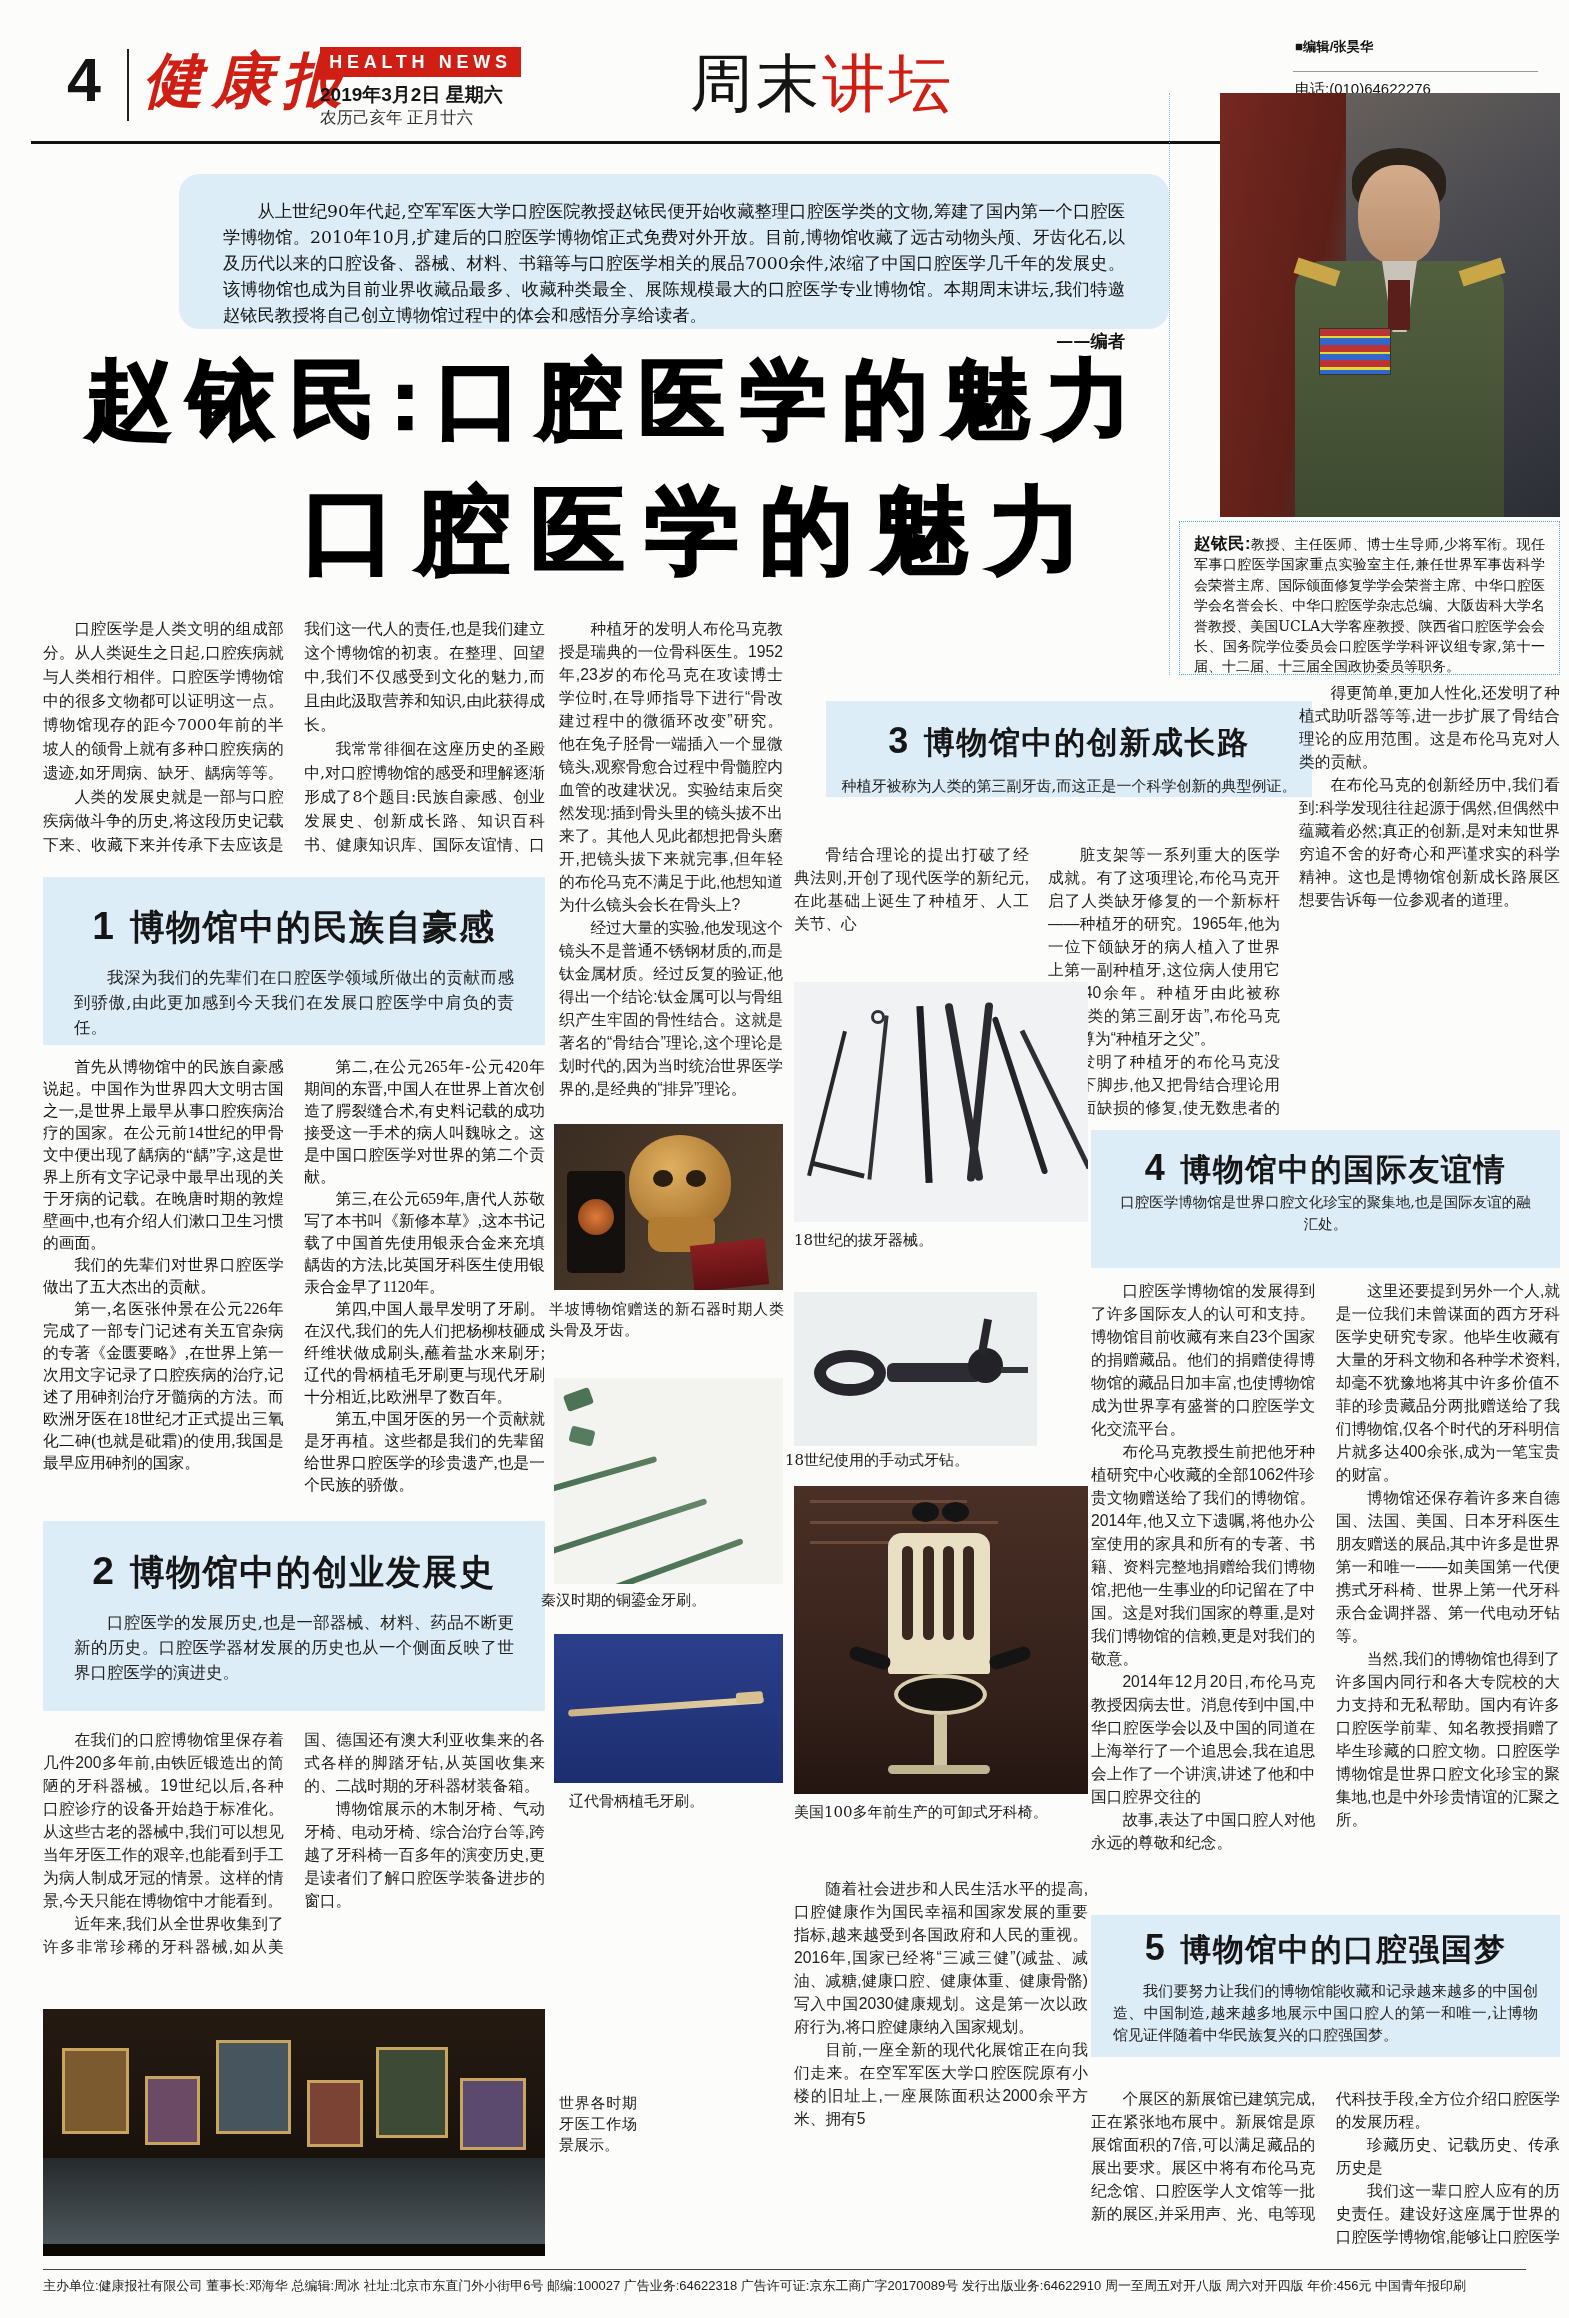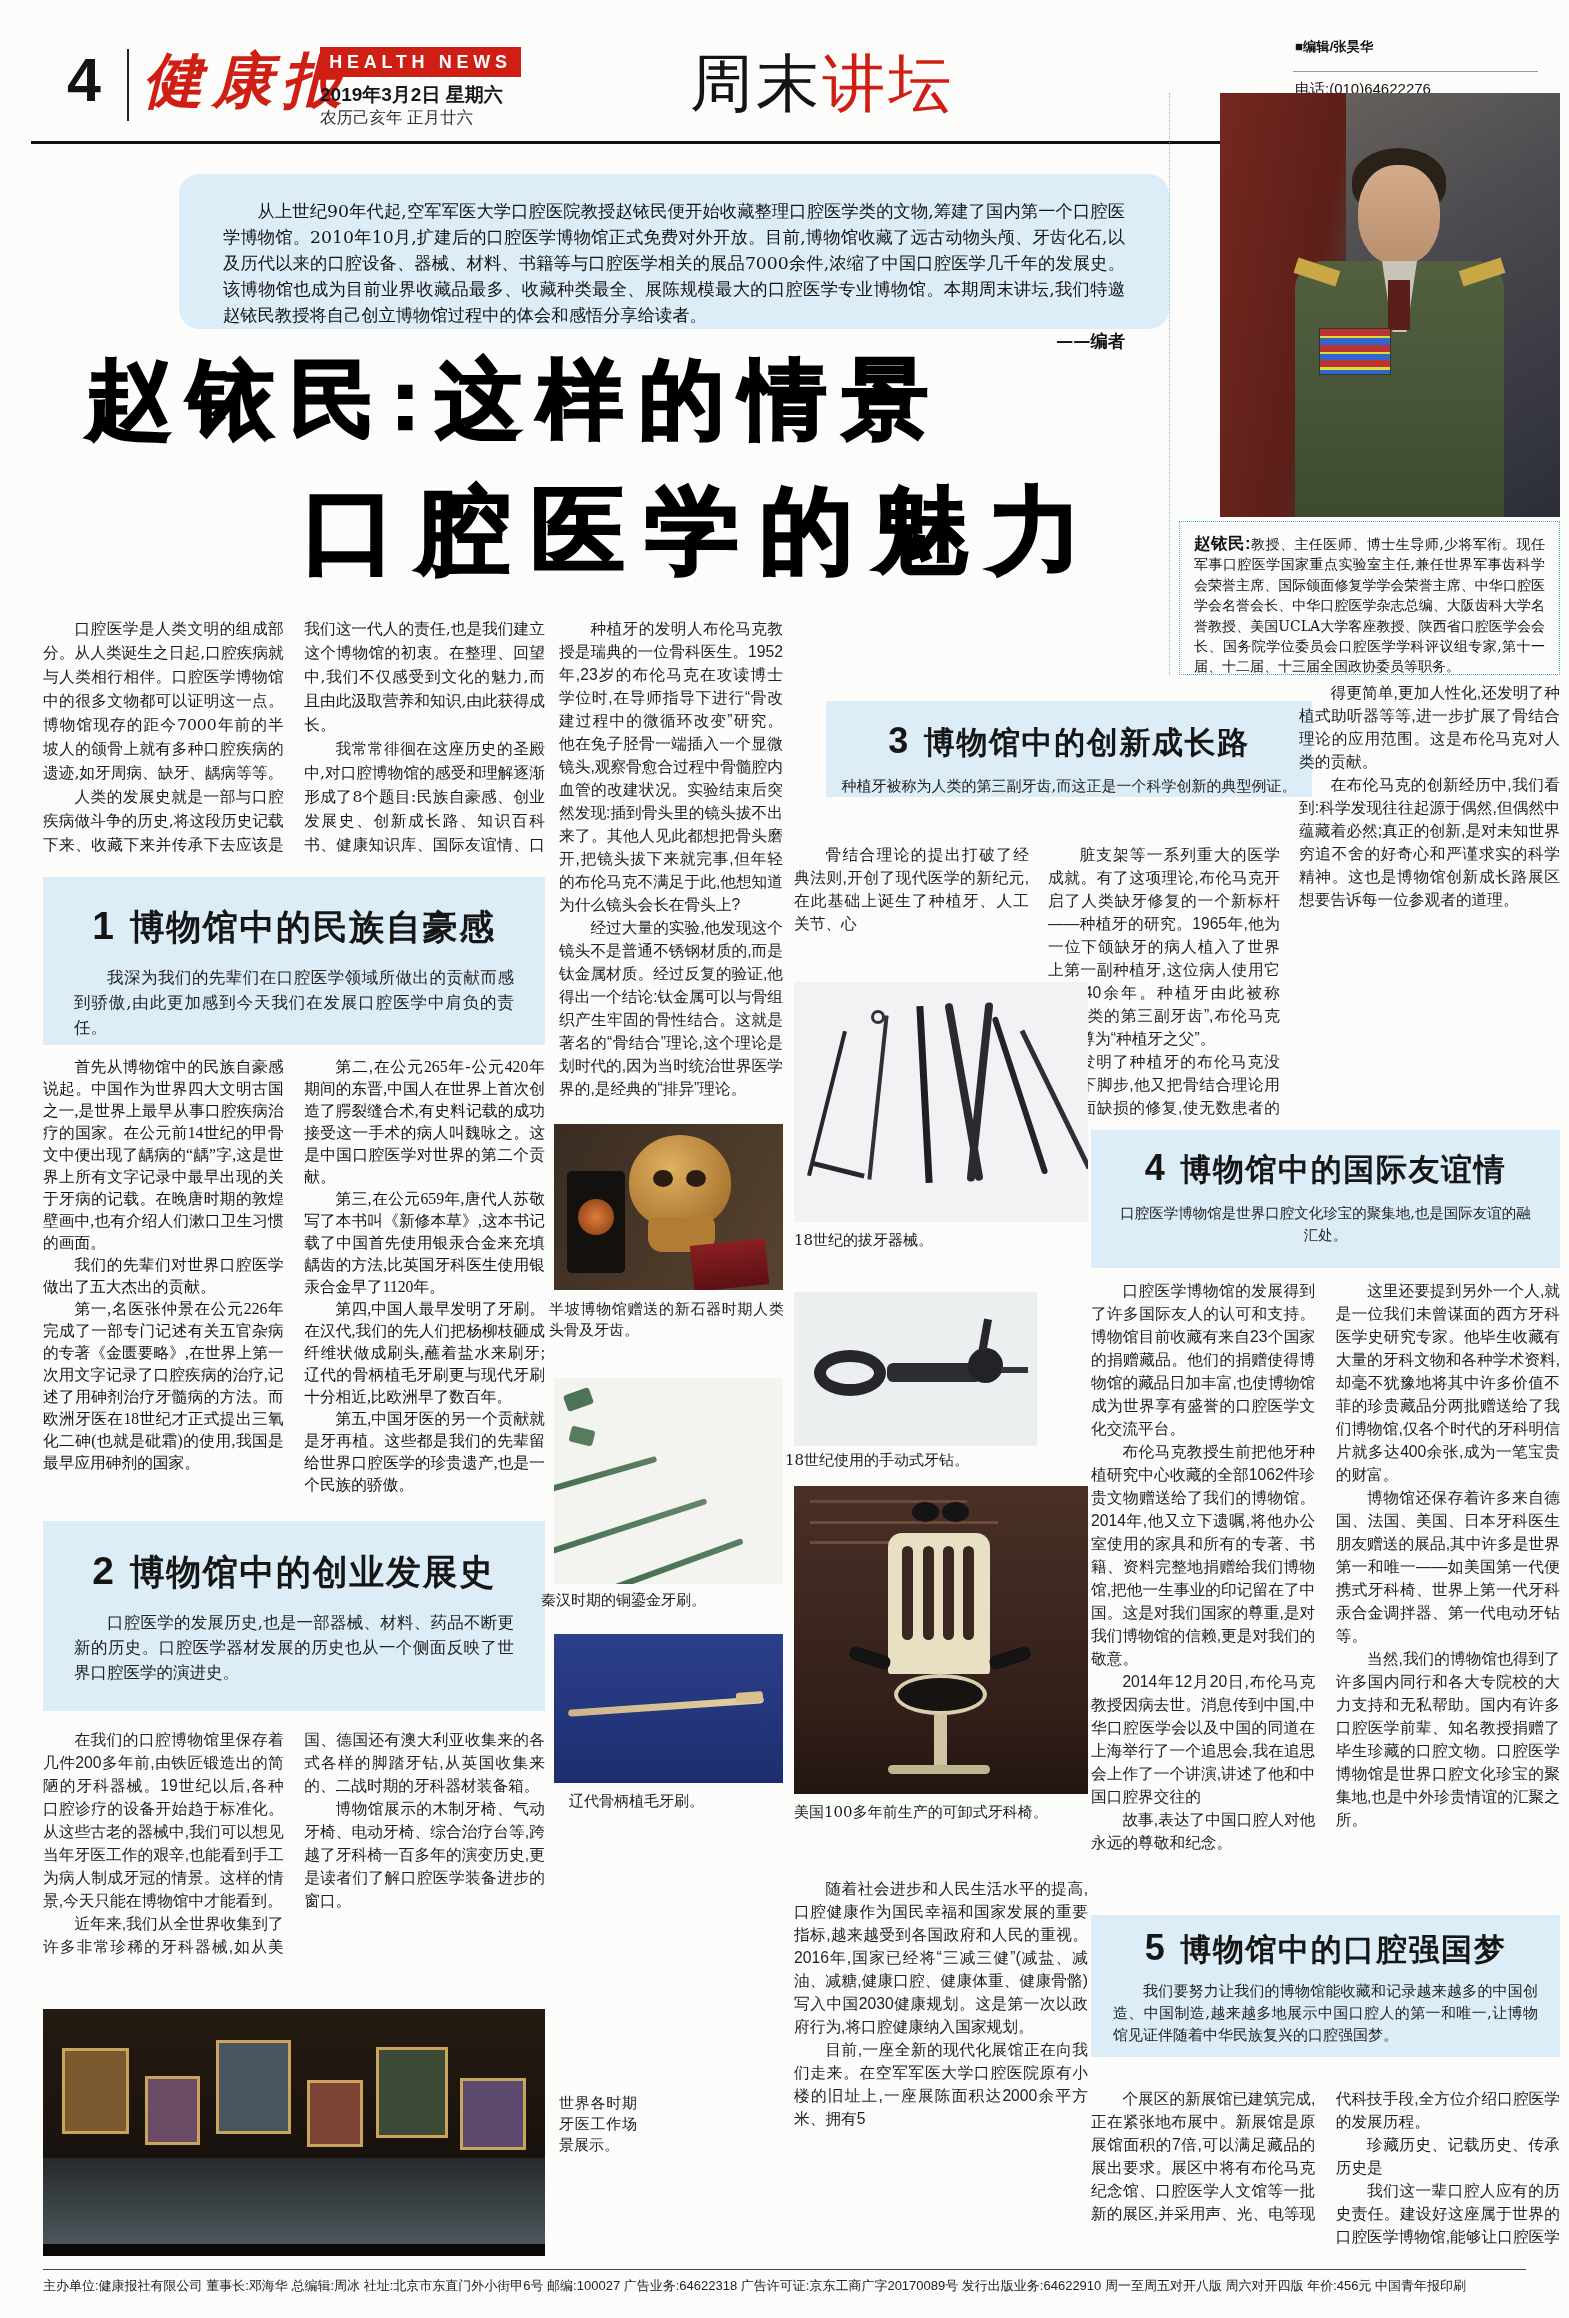--- a/index.html
+++ b/index.html
@@ -66,21 +66,21 @@
     <div class="shape" style="left:138px;top:72px;width:82px;height:100px;border-radius:46%;background:linear-gradient(#d3ac8b,#b98f6e)"></div>
     <div class="shape" style="left:75px;top:168px;width:209px;height:259px;border-radius:28px 28px 0 0;background:linear-gradient(#53603f,#3e4a30)"></div>
     <div class="shape" style="left:162px;top:168px;width:35px;height:71px;background:#c8c4ba;clip-path:polygon(0 0,100% 0,70% 100%,30% 100%)"></div>
     <div class="shape" style="left:168px;top:187px;width:22px;height:50px;background:#5a1f1a"></div>
     <div class="shape" style="left:99px;top:235px;width:72px;height:47px;background:
          repeating-linear-gradient(#b33 0 7px,#dd3 7px 9.4px,#36c 9.4px 15.7px);border:1.6px solid #2e3824"></div>
     <div class="shape" style="left:75px;top:171px;width:44px;height:15.7px;background:#c9a646;transform:rotate(18deg)"></div>
     <div class="shape" style="left:240px;top:171px;width:44px;height:15.7px;background:#c9a646;transform:rotate(-18deg)"></div>
   </div>
 
-  <div class="abs headline" style="left:86px;top:342px;font-size:86px">赵铱民:这样的情景</div>
+  <div class="abs headline" style="left:86px;top:342px;font-size:86px">赵铱民:口腔医学的魅力</div>
   <div class="abs headline" style="left:302px;top:468px;font-size:94px;letter-spacing:20.4px">口腔医学的魅力</div>
 
   <div class="abs" style="left:1179px;top:521px;width:381px;height:154px;border:1.6px dotted #56a7cd;padding:11px 14px;background:#fcfcfa">
     <div class="kai justify" style="font-size:14px;line-height:20.4px">
       <span style="font-weight:bold;font-size:16.5px;font-family:Liberation Sans, sans-serif">赵铱民:</span><span>教授、主任医师、博士生导师,少将军衔。现任军事口腔医学国家重点实验室主任,兼任世界军事齿科学会荣誉主席、国际颌面修复学学会荣誉主席、中华口腔医学会名誉会长、中华口腔医学杂志总编、大阪齿科大学名誉教授、美国UCLA大学客座教授、陕西省口腔医学会会长、国务院学位委员会口腔医学学科评议组专家,第十一届、十二届、十三届全国政协委员等职务。</span>
     </div>
   </div>
   <div class="abs" style="left:1169px;top:93px;width:0;height:582px;border-left:1.6px dotted #8bb9d2"></div>
 
   <div class="abs cols2 kai-txt" style="left:43px;top:617px;width:502px;height:256px">
@@ -222,21 +222,21 @@
 
   <div class="abs body-hei" style="left:794px;top:1877px;width:294px;height:381px">
       <p>随着社会进步和人民生活水平的提高,口腔健康作为国民幸福和国家发展的重要指标,越来越受到各国政府和人民的重视。2016年,国家已经将“三减三健”(减盐、减油、减糖,健康口腔、健康体重、健康骨骼)写入中国2030健康规划。这是第一次以政府行为,将口腔健康纳入国家规划。</p>
       <p>目前,一座全新的现代化展馆正在向我们走来。在空军军医大学口腔医院原有小楼的旧址上,一座展陈面积达2000余平方米、拥有5</p>
     </div>
 
   <div class="abs sec-box" style="left:1091px;top:1130px;width:469px;height:138px;padding:17.3px 22px 0">
     <div class="sec-head" style="font-size:31px">
       <span class="sec-num" style="font-size:36px">4</span><span>博物馆中的国际友谊情</span>
     </div>
-    <p class="sec-sub" style="font-size:14.5px;line-height:22px;margin-top:11px;text-align:center;text-indent:0">口腔医学博物馆是世界口腔文化珍宝的聚集地,也是国际友谊的融汇处。</p>
+    <p class="sec-sub" style="font-size:14.5px;line-height:22px;text-align:center;text-indent:0">口腔医学博物馆是世界口腔文化珍宝的聚集地,也是国际友谊的融汇处。</p>
   </div>
   <div class="abs cols2 body-hei" style="left:1091px;top:1279px;width:469px;height:620px">
       <p>口腔医学博物馆的发展得到了许多国际友人的认可和支持。博物馆目前收藏有来自23个国家的捐赠藏品。他们的捐赠使得博物馆的藏品日加丰富,也使博物馆成为世界享有盛誉的口腔医学文化交流平台。</p>
       <p>布伦马克教授生前把他牙种植研究中心收藏的全部1062件珍贵文物赠送给了我们的博物馆。2014年,他又立下遗嘱,将他办公室使用的家具和所有的专著、书籍、资料完整地捐赠给我们博物馆,把他一生事业的印记留在了中国。这是对我们国家的尊重,是对我们博物馆的信赖,更是对我们的敬意。</p>
       <p>2014年12月20日,布伦马克教授因病去世。消息传到中国,中华口腔医学会以及中国的同道在上海举行了一个追思会,我在追思会上作了一个讲演,讲述了他和中国口腔界交往的</p>
       <p>故事,表达了中国口腔人对他永远的尊敬和纪念。</p>
       <p>这里还要提到另外一个人,就是一位我们未曾谋面的西方牙科医学史研究专家。他毕生收藏有大量的牙科文物和各种学术资料,却毫不犹豫地将其中许多价值不菲的珍贵藏品分两批赠送给了我们博物馆,仅各个时代的牙科明信片就多达400余张,成为一笔宝贵的财富。</p>
       <p>博物馆还保存着许多来自德国、法国、美国、日本牙科医生朋友赠送的展品,其中许多是世界第一和唯一——如美国第一代便携式牙科椅、世界上第一代牙科汞合金调拌器、第一代电动牙钻等。</p>
       <p>当然,我们的博物馆也得到了许多国内同行和各大专院校的大力支持和无私帮助。国内有许多口腔医学前辈、知名教授捐赠了毕生珍藏的口腔文物。口腔医学博物馆是世界口腔文化珍宝的聚集地,也是中外珍贵情谊的汇聚之所。</p>
     </div>

